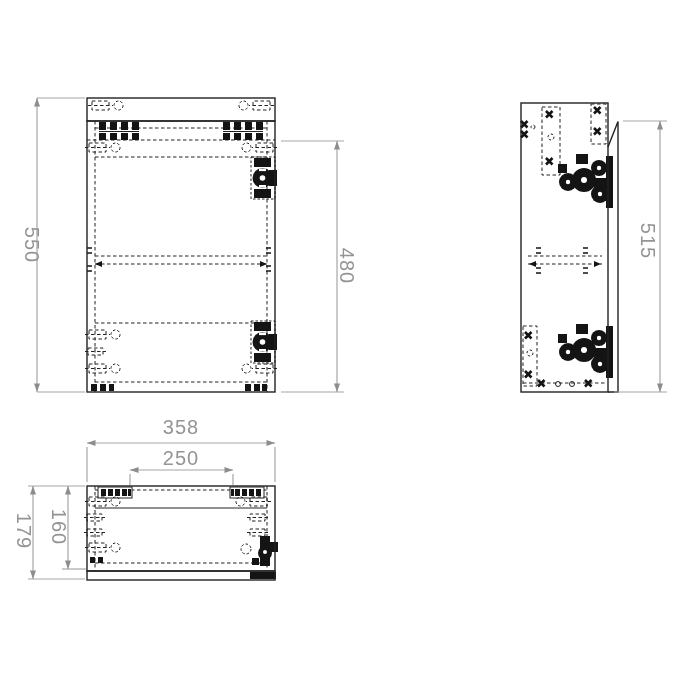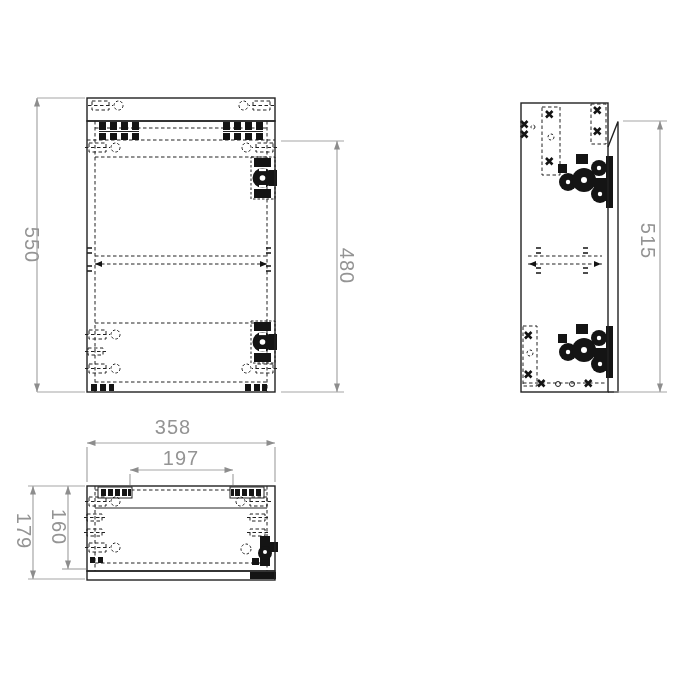--- a/index.html
+++ b/index.html
@@ -270,18 +270,18 @@
     <line class="g" x1="68" y1="486" x2="68" y2="569"></line>
     <line class="g" x1="62" y1="569" x2="86" y2="569"></line>
     <use href="#arrN" transform="translate(68,486)"></use>
     <use href="#arrS" transform="translate(68,569)"></use>
   </g>
 </svg>
 
 <div class="dimlab rot" style="left:32px;top:245px;">550</div>
 <div class="dimlab rot" style="left:347px;top:266px;">480</div>
 <div class="dimlab rot" style="left:648px;top:241px;">515</div>
-<div class="dimlab" style="left:173px;top:427px;">358</div>
-<div class="dimlab" style="left:181px;top:458px;">197</div>
+<div class="dimlab" style="left:181px;top:427px;">358</div>
+<div class="dimlab" style="left:181px;top:458px;">250</div>
 <div class="dimlab rot" style="left:24px;top:531px;">179</div>
 <div class="dimlab rot" style="left:59px;top:527px;">160</div>
 
 </div>
 
 </body></html>

